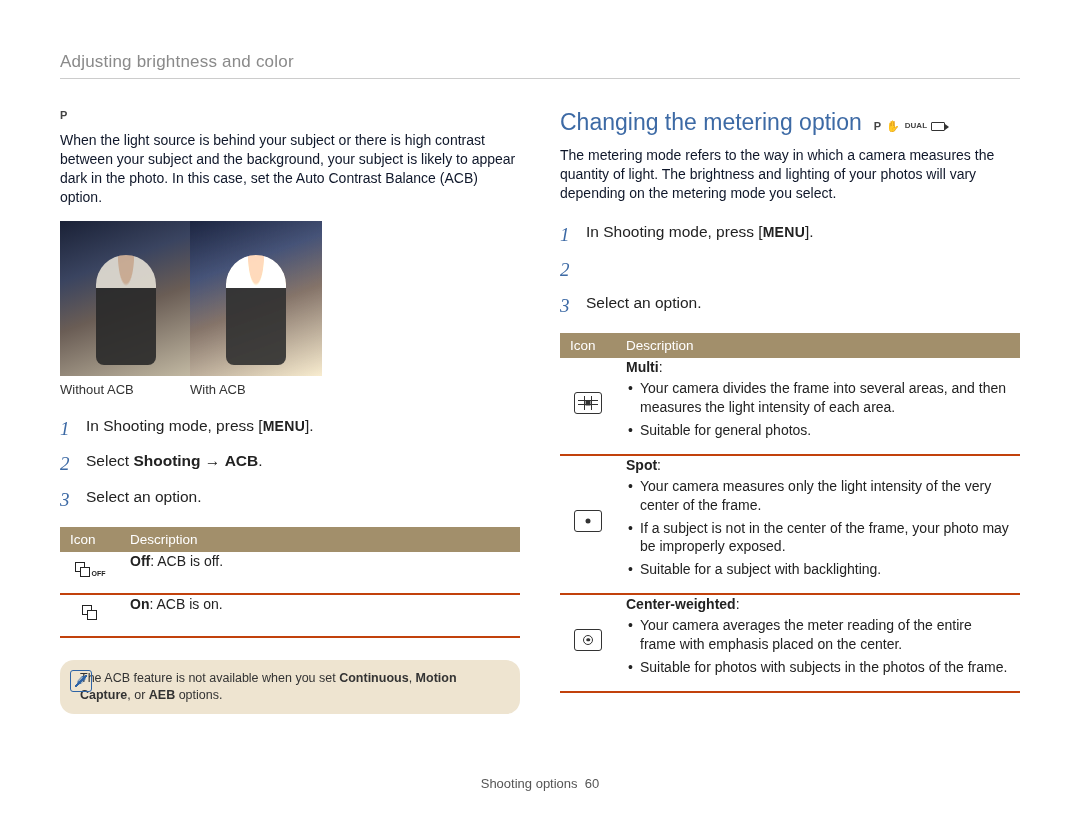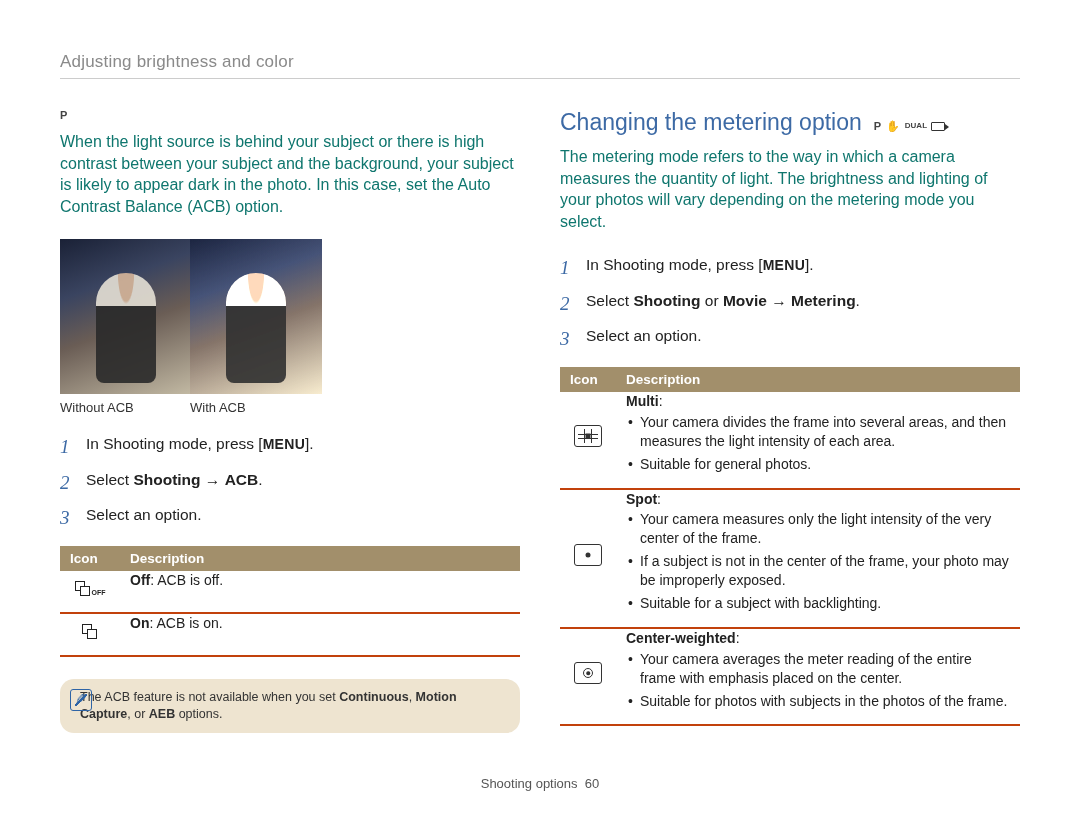--- a/index.html
+++ b/index.html
@@ -39,24 +39,24 @@
   .mode-glyphs {
     font-size: 11px;
     color: #444;
     font-weight: 700;
     letter-spacing: 1px;
     display: inline-flex;
     align-items: center;
     gap: 4px;
   }
   .body-text {
-    font-size: 16px;
+    font-size: 14px;
     line-height: 1.35;
-    color: #0f766e;
-    margin-bottom: 22px;
+    color: #0f172a;
+    margin-bottom: 14px;
   }
   .photo-row { display: flex; gap: 20px; margin-bottom: 6px; }
   .photo-cell { width: 110px; }
   .photo {
     width: 132px; height: 155px;
     background: linear-gradient(160deg, #1a2136 0%, #3a4460 30%, #6a5d55 55%, #c2b9a3 100%);
     position: relative;
     overflow: hidden;
   }
   .photo.after { filter: brightness(1.25) contrast(1.05); }
@@ -91,21 +91,21 @@
   .arrow { font-family: Arial, sans-serif; }
   table.opt {
     width: 100%;
     border-collapse: collapse;
     margin-top: 14px;
     font-size: 14px;
   }
   table.opt thead th {
     background: #a28f6b;
     color: #fff;
-    font-weight: 700;
+    font-weight: 400;
     text-align: left;
     padding: 5px 10px;
     font-size: 13.5px;
   }
   table.opt thead th:first-child { width: 60px; }
   table.opt.metering thead th:first-child { width: 56px; }
   table.opt tbody td {
     border-bottom: 2px solid #c2410c;
     padding: 0 10px 10px 10px;
     vertical-align: top;
@@ -350,23 +350,20 @@
 
     <div class="steps">
       <div class="step">
         <span class="step-num">1</span>
         <span>
           <span>In Shooting mode, press [</span><span class="menu-key">MENU</span><span>].</span>
         </span>
       </div>
       <div class="step">
         <span class="step-num">2</span>
-        <span>
-          <span>Select </span><span class="bold">Shooting</span><span> or </span><span class="bold">Movie</span><span class="arrow"> → </span><span class="bold">Metering</span><span>.</span>
-        </span>
       </div>
       <div class="step">
         <span class="step-num">3</span>
         <span>Select an option.</span>
       </div>
     </div>
 
     <table class="opt metering">
       <thead>
         <tr>

